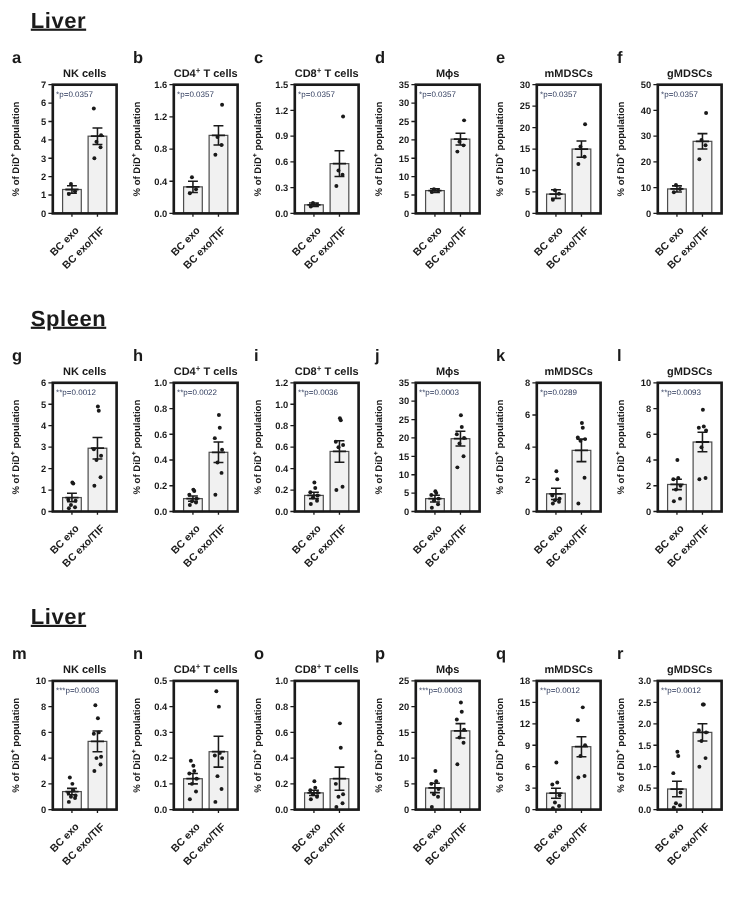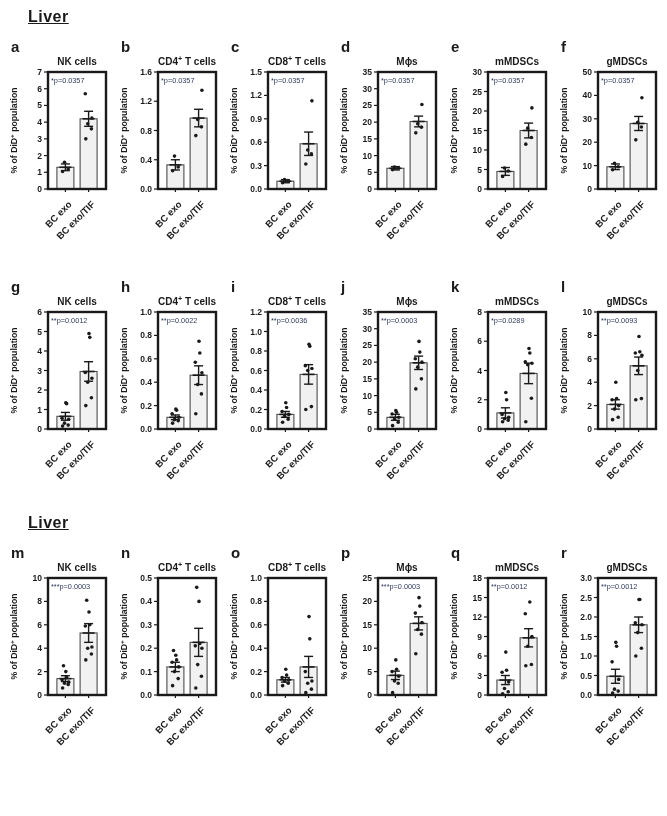--- a/index.html
+++ b/index.html
@@ -5,21 +5,21 @@
   * { margin:0; padding:0; box-sizing:border-box; }
   html,body { background:#ffffff; }
   body {
     width:667px; height:816px; overflow:hidden;
     font-family:"Liberation Sans", sans-serif;
     color:#1a1a1a;
   }
   .figure { padding:8px 0 0 6px; width:667px; }
   .organ-section { margin-bottom:28px; }
   .organ-title {
-    font-size:16px; font-weight:bold; text-decoration:underline;
+    font-size:20px; font-weight:bold; text-decoration:underline;
     margin:0 0 8px 22px; letter-spacing:0.5px;
   }
   .panel-row { display:flex; gap:4px; align-items:flex-start; }
   svg text { font-family:"Liberation Sans", sans-serif; }
 </style>
 </head>
 <body>
 
 <div class="figure">
   <section class="organ-section">
@@ -270,20 +270,21 @@
           <circle cx="81.69999999999999" cy="88.31" r="1.8" fill="#1a1a1a"></circle>
           <circle cx="85.89999999999999" cy="63.739999999999995" r="1.8" fill="#1a1a1a"></circle>
           <line x1="82.6" y1="155" x2="82.6" y2="158" stroke="#1a1a1a" stroke-width="1.2"></line>
           <text transform="translate(89.6 171) rotate(-45)" text-anchor="end" font-size="9.5" font-weight="bold" fill="#1a1a1a">BC exo/TIF</text>
           <text x="45" y="49" font-size="7.3" fill="#2e3a5c">*p=0.0357</text>
           <rect x="42" y="38" width="58" height="117" fill="none" stroke="#1a1a1a" stroke-width="2.4"></rect>
         </svg>
       </div>
   </section>
   <section class="organ-section">
+    <h2 class="organ-title">Spleen</h2>
     <div class="panel-row">
         <svg width="106" height="212" viewBox="0 0 106 212">
           <text x="5" y="18" font-size="15" font-weight="bold" fill="#1a1a1a">g</text>
           <text x="71" y="31" text-anchor="middle" font-size="10" font-weight="bold" fill="#1a1a1a"><tspan>NK cells</tspan></text>
           <text transform="translate(11 96.5) rotate(-90)" text-anchor="middle" font-size="8.7" font-weight="bold" fill="#1a1a1a"><tspan>% of DiD</tspan><tspan dy="-3.3059999999999996" font-size="6.263999999999999">+</tspan><tspan dy="3.3059999999999996" font-size="8.7"> population</tspan></text>
           <line x1="38" y1="155" x2="42" y2="155" stroke="#1a1a1a" stroke-width="1.2"></line>
           <text x="36" y="158" text-anchor="end" font-size="8.5" font-weight="bold" fill="#1a1a1a">0</text>
           <line x1="38" y1="135.5" x2="42" y2="135.5" stroke="#1a1a1a" stroke-width="1.2"></line>
           <text x="36" y="138.5" text-anchor="end" font-size="8.5" font-weight="bold" fill="#1a1a1a">1</text>
           <line x1="38" y1="116" x2="42" y2="116" stroke="#1a1a1a" stroke-width="1.2"></line>

